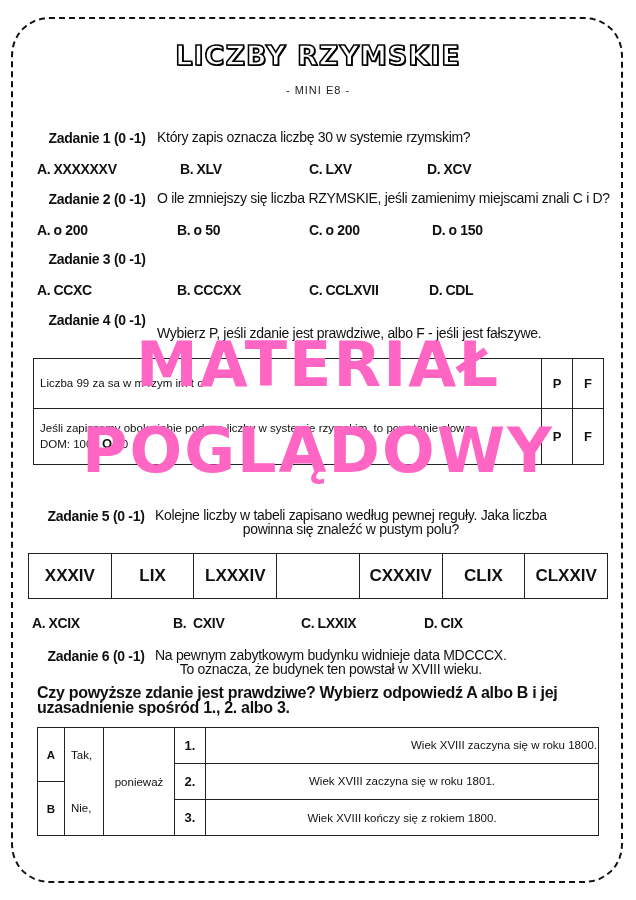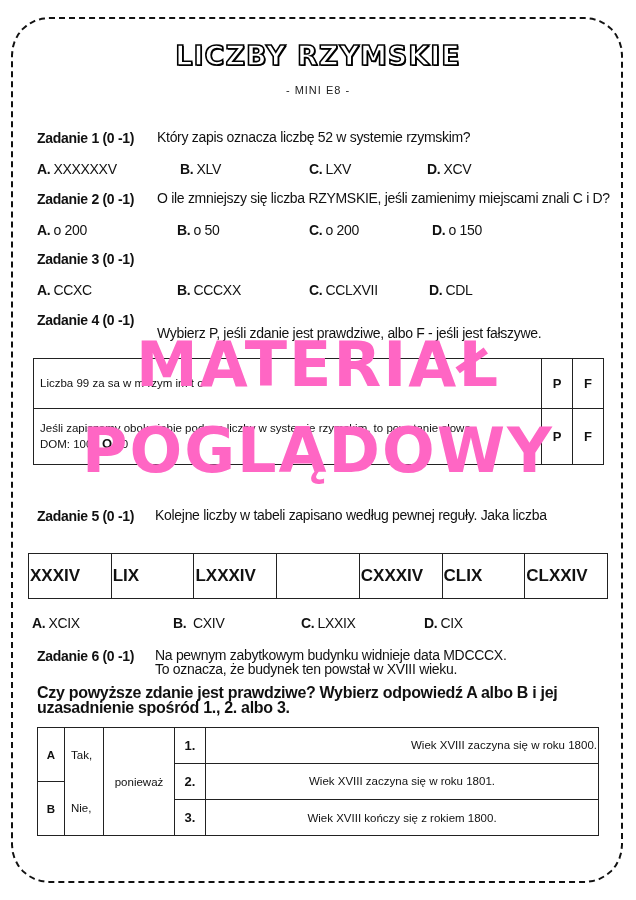--- a/index.html
+++ b/index.html
@@ -6,50 +6,50 @@
     body { width: 636px; height: 900px; position: relative; overflow: hidden;
            font-family: "Liberation Sans", sans-serif; color: #111; }
     .frame { position: absolute; left: 11px; top: 17px; width: 612px; height: 866px;
              border: 2px dashed #111; border-radius: 38px; box-sizing: border-box; }
     .title { position: absolute; left: 0; width: 636px; top: 40px; text-align: center;
              font-family: "DejaVu Sans", sans-serif; font-weight: bold; font-size: 27px;
              letter-spacing: 1px; color: #fff;
              -webkit-text-stroke: 1.6px #000; text-shadow: 1px 1px 0 #000; }
     .subtitle { position: absolute; left: 0; width: 636px; top: 84px; text-align: center;
                 font-size: 11px; letter-spacing: 1px; color: #222; }
-    .task { position: absolute; left: 37px; font-size: 14px; display: flex; }
+    .task { position: absolute; left: 37px; font-size: 14px; display: flex; text-align: center; }
     .task .lbl { font-weight: bold; width: 120px; flex: none; letter-spacing: -0.3px; }
     .task .q { line-height: 14px; letter-spacing: -0.3px; }
     .answers { position: absolute; left: 37px; font-size: 14px; display: flex; }
-    .answers span.opt { position: absolute; white-space: nowrap; letter-spacing: -0.3px; }
+    .answers span.opt { position: absolute; white-space: nowrap; letter-spacing: -0.3px; font-weight: bold; }
     .answers b { margin-right: 3px; }
     table { border-collapse: collapse; position: absolute; }
     .tf { left: 33px; top: 358px; width: 571px; font-size: 11.5px; }
     .tf td { border: 1px solid #222; }
     .tf td.st { padding: 4px 6px; line-height: 15px; }
     .tf td.pf { width: 28px; text-align: center; font-weight: bold; font-size: 13px; }
     .seq { left: 28px; top: 553px; width: 580px; height: 46px; }
-    .seq td { border: 1px solid #222; font-weight: bold; font-size: 17px;
+    .seq td { border: 1px solid #222; text-align: center; font-weight: bold; font-size: 17px;
               width: 14.28%; }
     .just { left: 37px; top: 727px; width: 562px; font-size: 11.5px; }
     .just td { border: 1px solid #222; }
     .wm { position: absolute; left: 0; width: 636px; text-align: center; color: #ff66c4;
           font-family: "DejaVu Sans", sans-serif; font-weight: bold; letter-spacing: 2px; }
   </style>
 </head>
 <body>
 
 <div class="frame"></div>
 
 <div class="title">LICZBY RZYMSKIE</div>
 <div class="subtitle">- MINI E8 -</div>
 
 <div class="task" style="top:130px">
   <span class="lbl">Zadanie 1 (0 -1)</span>
-  <span class="q">Który zapis oznacza liczbę 52 w systemie rzymskim?</span>
+  <span class="q">Który zapis oznacza liczbę 30 w systemie rzymskim?</span>
 </div>
 <div class="answers" style="top:161px">
   <span class="opt" style="left:0"><b>A.</b><span>XXXXXXV</span></span>
   <span class="opt" style="left:143px"><b>B.</b><span>XLV</span></span>
   <span class="opt" style="left:272px"><b>C.</b><span>LXV</span></span>
   <span class="opt" style="left:390px"><b>D.</b><span>XCV</span></span>
 </div>
 
 <div class="task" style="top:191px">
   <span class="lbl">Zadanie 2 (0 -1)</span>
@@ -94,20 +94,21 @@
     <td class="pf">P</td>
     <td class="pf">F</td>
   </tr>
 </tbody>
   </table>
 
 <div class="task" style="top:508px">
   <span class="lbl" style="width:118px">Zadanie 5 (0 -1)</span>
   <span class="q">
     <span>Kolejne liczby w tabeli zapisano według pewnej reguły. Jaka liczba</span><br>
+    <span>powinna się znaleźć w pustym polu?</span>
   </span>
 </div>
 <table class="seq">
   <tbody>
       <tr>
     <td>XXXIV</td>
     <td>LIX</td>
     <td>LXXXIV</td>
     <td></td>
     <td>CXXXIV</td>

